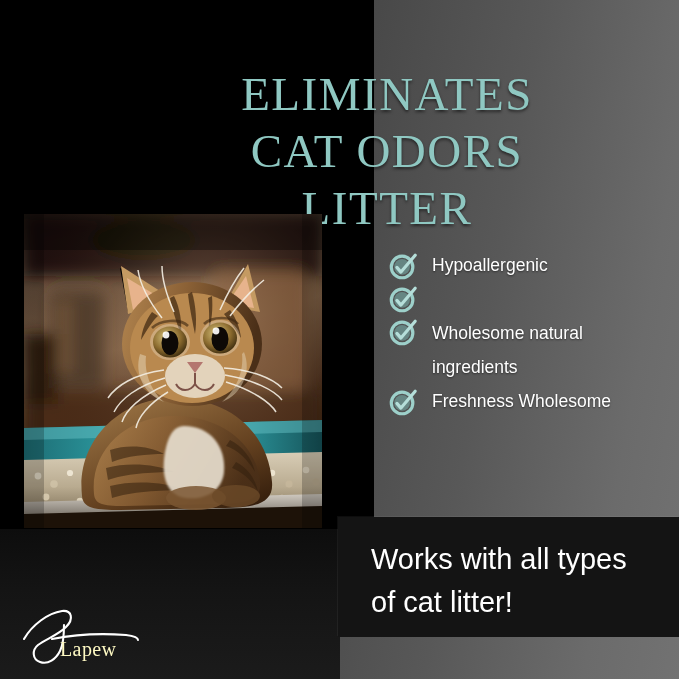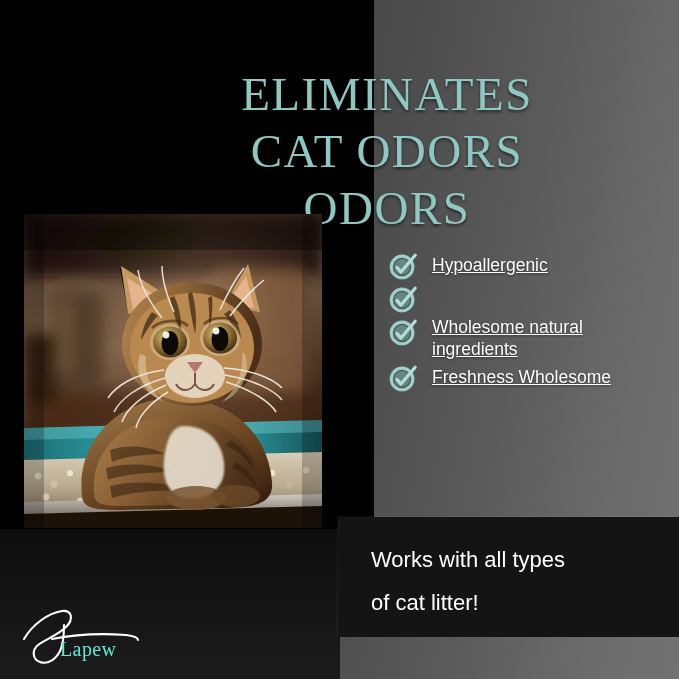--- a/index.html
+++ b/index.html
@@ -94,78 +94,77 @@
     margin-top: 1px;
   }
   .check-icon svg { display: block; width: 30px; height: 30px; }
   .benefit-text {
     color: #ffffff;
     font-size: 17.5px;
     line-height: 30px;
     font-family: "Liberation Sans", sans-serif;
     text-shadow: 0 1px 2px rgba(0,0,0,0.5);
     white-space: pre-line;
-    text-decoration: underline;
-  }
-  .benefit-row.wrap .benefit-text { line-height: 22px; }
+  }
+  .benefit-row.wrap .benefit-text { line-height: 34px; }
 
   
   .caption-box {
     position: absolute;
     left: 338px;
     top: 517px;
     width: 341px;
     height: 120px;
     background: #141414;
     box-shadow: -1px -1px 0 rgba(255,255,255,0.05);
   }
   .caption-text {
     position: absolute;
     left: 33px;
     top: 21px;
     width: 290px;
     color: #ffffff;
-    font-size: 22px;
+    font-size: 29px;
     line-height: 43px;
     font-family: "Liberation Sans", sans-serif;
     white-space: pre-line;
   }
 
   
   .logo {
     position: absolute;
     left: 22px;
     top: 605px;
     width: 130px;
     height: 62px;
   }
   .logo svg { display: block; width: 130px; height: 62px; }
   .logo-word {
     position: absolute;
     left: 38px;
     top: 33px;
-    color: #5eead4;
+    color: #fef9c3;
     font-family: "Liberation Serif", "DejaVu Serif", serif;
     font-size: 20px;
     letter-spacing: 0.4px;
   }
 </style>
 </head>
 <body>
 
 <div id="ad">
 
   <div class="bg-gradient"></div>
   <div class="bg-left-black"></div>
   <div class="bg-bottom-left-black"></div>
 
   <div class="headline">
     <span class="hl-line">ELIMINATES</span>
     <span class="hl-line">CAT ODORS</span>
-    <span class="hl-line">ODORS</span>
+    <span class="hl-line">LITTER</span>
   </div>
 
   <div class="photo">
     <svg viewBox="0 0 298 314" preserveAspectRatio="none" aria-hidden="true">
       <defs>
         <linearGradient id="bgRoom" x1="0" y1="0" x2="0.25" y2="1">
           <stop offset="0%" stop-color="#2a1b11"></stop>
           <stop offset="22%" stop-color="#6b5340"></stop>
           <stop offset="48%" stop-color="#8a6a4e"></stop>
           <stop offset="72%" stop-color="#5b3a25"></stop>

